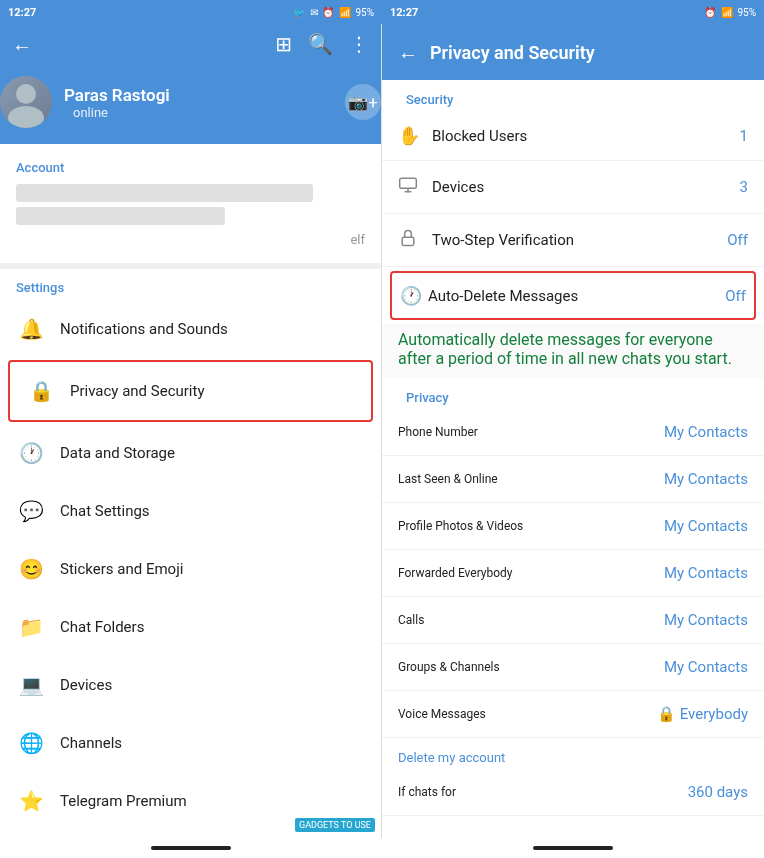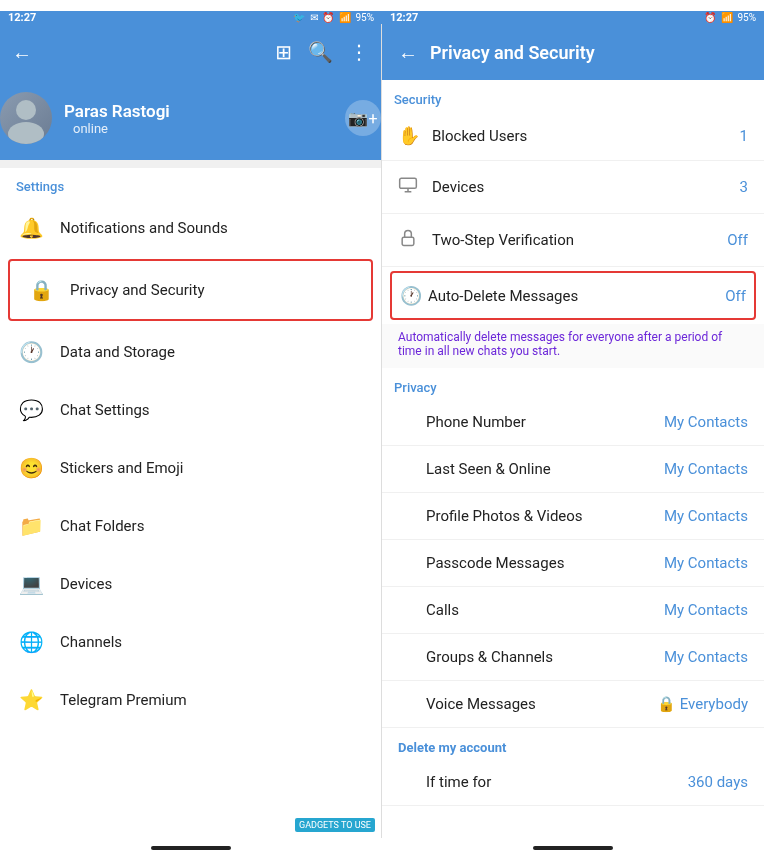--- a/index.html
+++ b/index.html
@@ -191,21 +191,21 @@
 
     .right-content {
       overflow-y: auto;
       flex: 1;
     }
 
     .right-section-label {
       color: #4a90d9;
       font-size: 13px;
       font-weight: 500;
-      padding: 12px 12px 4px;
+      padding: 12px 24px 4px;
     }
 
     .right-item {
       display: flex;
       align-items: center;
       padding: 14px 16px;
       border-bottom: 1px solid #f0f0f0;
     }
     .right-item-icon {
       width: 28px;
@@ -225,40 +225,39 @@
     }
 
     .privacy-item {
       display: flex;
       align-items: center;
       padding: 14px 16px;
       border-bottom: 1px solid #f0f0f0;
     }
     .privacy-item-text {
       flex: 1;
-      font-size: 15px;
+      font-size: 12px;
       color: #222;
-      margin-left: 28px;
     }
     .privacy-item-value {
       font-size: 15px;
       color: #4a90d9;
     }
 
     .delete-section-label {
       color: #4a90d9;
       font-size: 13px;
-      font-weight: 700;
+      font-weight: 400;
       padding: 12px 16px 4px;
     }
   </style>
 </head>
 <body>
 
-<div style="display:flex; height:24px;align-items:flex-end;">
+<div style="display:flex; height:24px;">
 
   <div style="width:382px; background:#4a90d9; display:flex; align-items:center; justify-content:space-between; padding:0 8px;">
     <span style="color:#fff; font-size:11px; font-weight:700;">12:27</span>
     <div style="display:flex; gap:4px; align-items:center; color:#fff; font-size:10px;">
       <span>🐦</span>
       <span>✉</span>
       <span>⏰</span>
       <span>📶</span>
       <span>95%</span>
     </div>
@@ -296,20 +295,26 @@
           </svg>
         </div>
       </div>
       <div class="profile-info">
         <div class="profile-name">Paras Rastogi</div>
         <div class="profile-status">online</div>
       </div>
       <div class="camera-btn">📷+</div>
     </div>
 
+    <div class="account-section">
+      <div class="section-label">Account</div>
+      <div class="blurred-row"></div>
+      <div class="blurred-row short"></div>
+      <div class="self-label">elf</div>
+    </div>
 
     <div class="divider"></div>
 
     <div class="settings-section">
       <div style="padding: 8px 16px 4px;">
         <span style="color:#4a90d9; font-size:13px; font-weight:500;">Settings</span>
       </div>
 
       <div class="menu-item">
         <div class="menu-icon">🔔</div>
@@ -402,41 +407,41 @@
         <span class="right-item-value">Off</span>
       </div>
 
       <div style="border:2px solid #e53935; margin:4px 8px; border-radius:4px;">
         <div style="display:flex; align-items:center; padding:12px 8px;">
           <div style="width:28px; font-size:18px; color:#888;">🕐</div>
           <span style="flex:1; font-size:15px; color:#222;">Auto-Delete Messages</span>
           <span style="font-size:15px; color:#4a90d9;">Off</span>
         </div>
       </div>
-      <div style="font-size:12px; color:#6d28d9; padding:6px 16px 10px; background:#fafafa;">Automatically delete messages for everyone after a period of time in all new chats you start.</div>
+      <div style="font-size:16px; color:#15803d; padding:6px 16px 10px; background:#fafafa;">Automatically delete messages for everyone after a period of time in all new chats you start.</div>
 
       <div class="right-section-label">Privacy</div>
 
       <div class="privacy-item">
         <span class="privacy-item-text">Phone Number</span>
         <span class="privacy-item-value">My Contacts</span>
       </div>
 
       <div class="privacy-item">
         <span class="privacy-item-text">Last Seen &amp; Online</span>
         <span class="privacy-item-value">My Contacts</span>
       </div>
 
       <div class="privacy-item">
         <span class="privacy-item-text">Profile Photos &amp; Videos</span>
         <span class="privacy-item-value">My Contacts</span>
       </div>
 
       <div class="privacy-item">
-        <span class="privacy-item-text">Passcode Messages</span>
+        <span class="privacy-item-text">Forwarded Everybody</span>
         <span class="privacy-item-value">My Contacts</span>
       </div>
 
       <div class="privacy-item">
         <span class="privacy-item-text">Calls</span>
         <span class="privacy-item-value">My Contacts</span>
       </div>
 
       <div class="privacy-item">
         <span class="privacy-item-text">Groups &amp; Channels</span>
@@ -446,21 +451,21 @@
       <div class="privacy-item">
         <span class="privacy-item-text">Voice Messages</span>
         <span class="privacy-item-value">
           <span>🔒</span>
           <span> Everybody</span>
         </span>
       </div>
 
       <div class="delete-section-label">Delete my account</div>
       <div class="privacy-item">
-        <span class="privacy-item-text">If time for</span>
+        <span class="privacy-item-text">If chats for</span>
         <span class="privacy-item-value">360 days</span>
       </div>
 
     </div>
   </div>
 </div>
 
 <div style="display:flex; height:20px;">
   <div style="width:382px; background:#fff; display:flex; justify-content:center; align-items:center;">
     <div style="width:80px; height:4px; background:#222; border-radius:2px;"></div>

